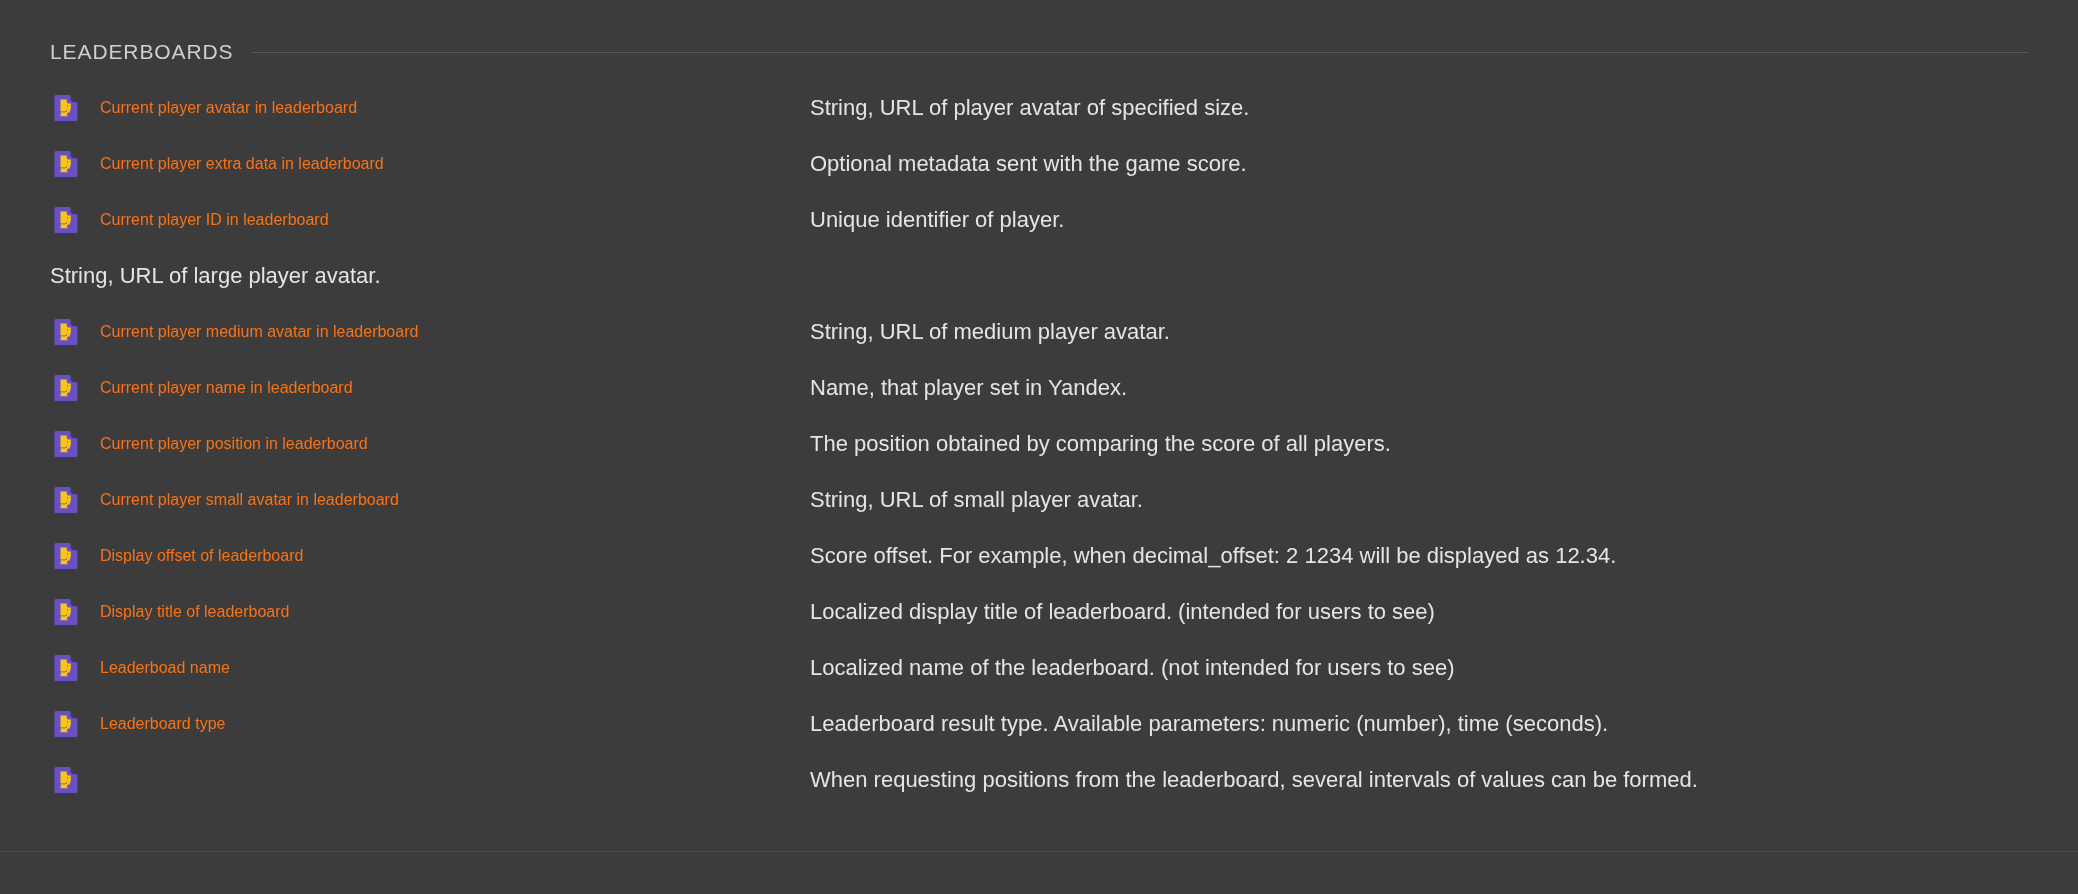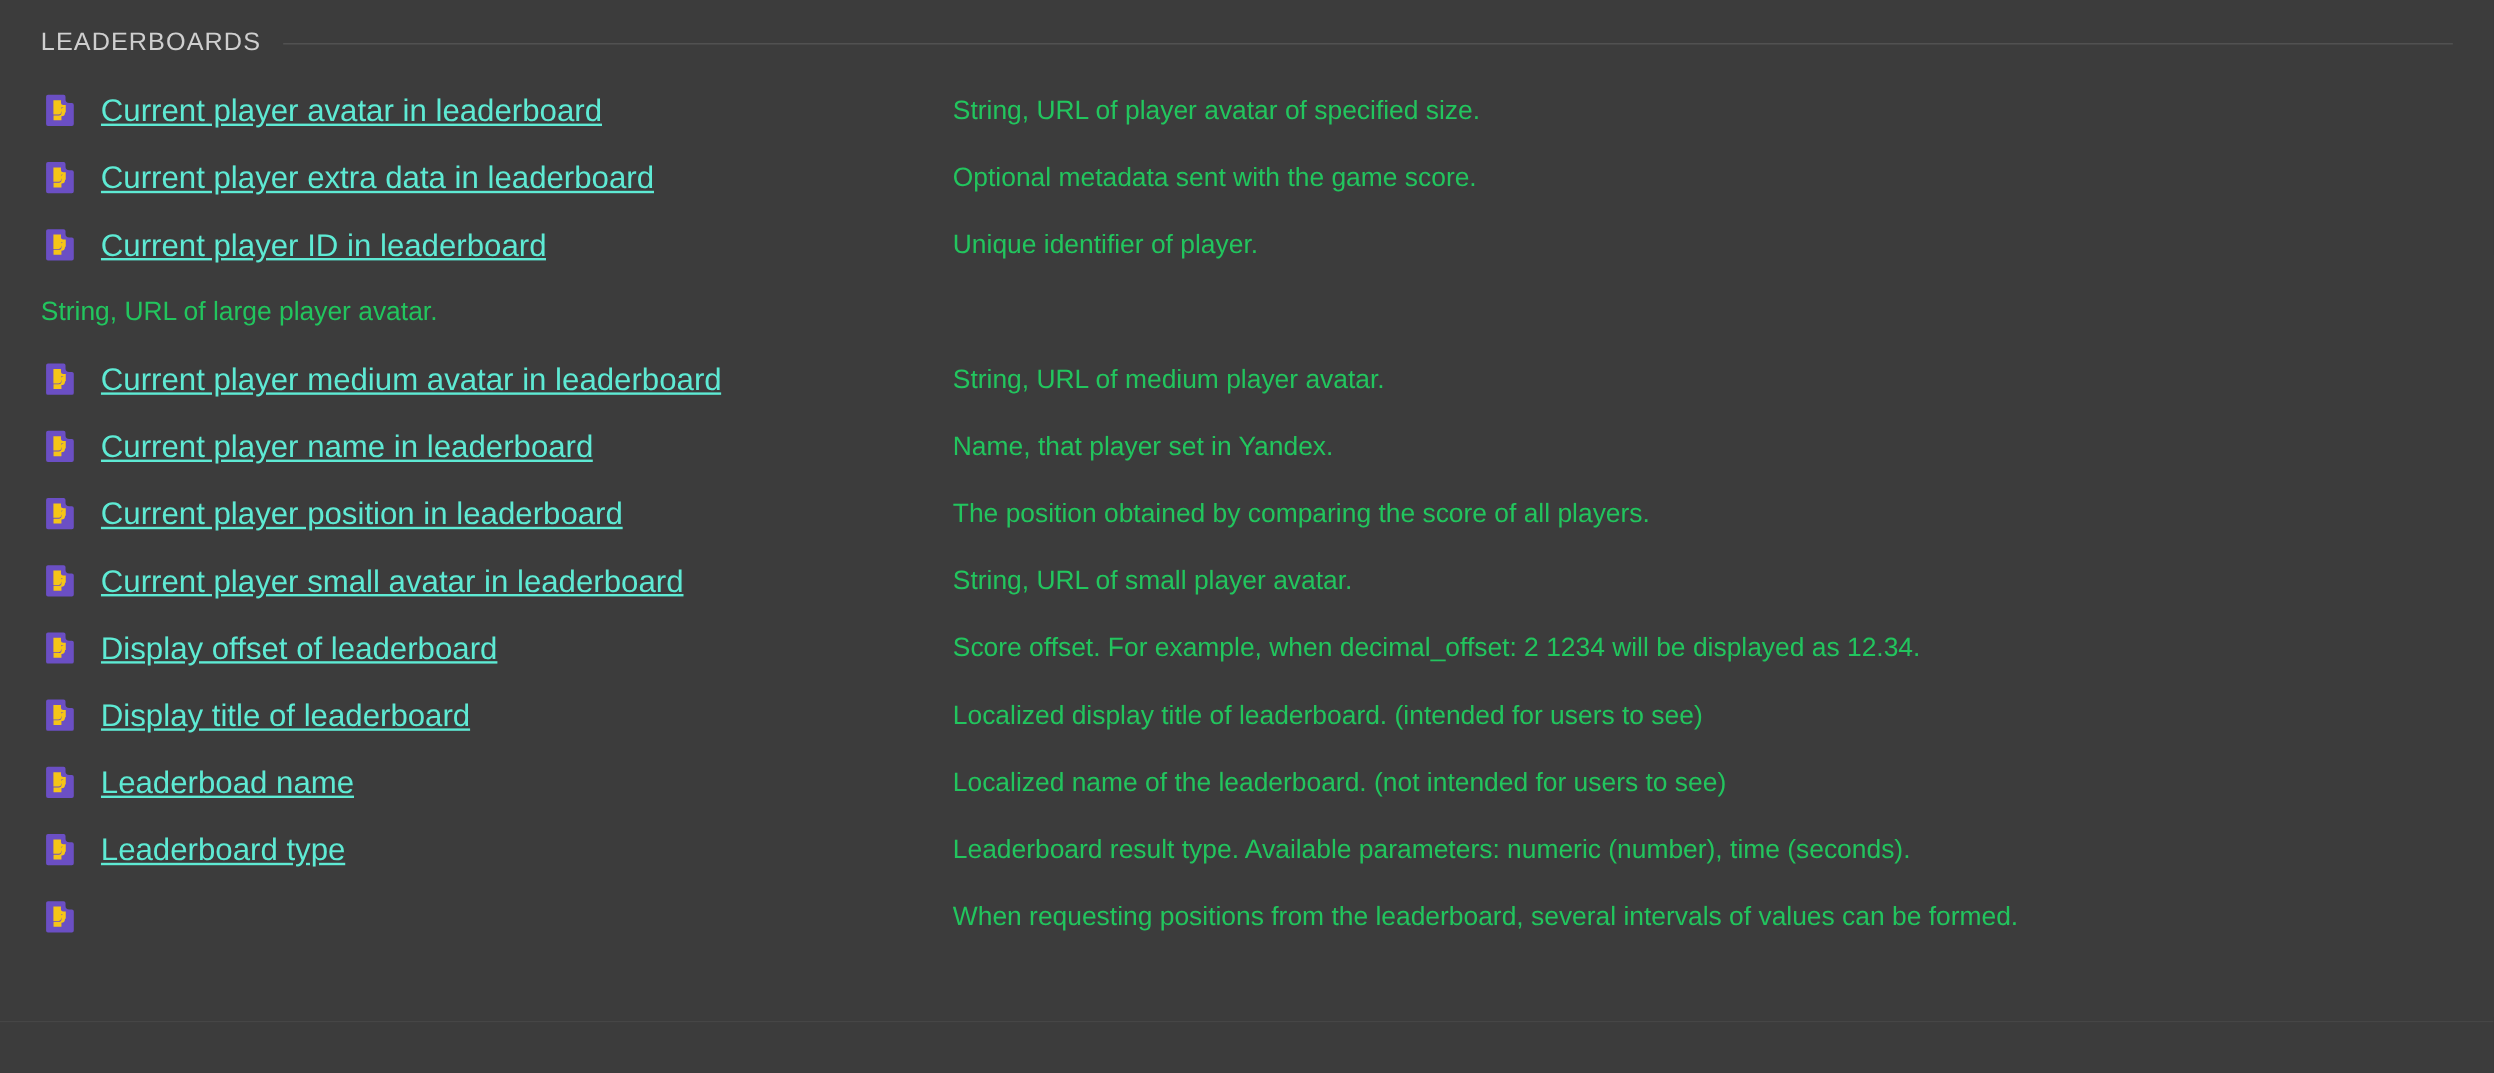--- a/index.html
+++ b/index.html
@@ -14,21 +14,21 @@
     font-family: "Liberation Sans", sans-serif;
     color: #d9d9d9;
     -webkit-font-smoothing: antialiased;
   }
 
   .panel {
     width: 2078px;
     height: 894px;
     background: #3c3c3c;
     box-sizing: border-box;
-    padding: 0;
+    padding: 16px;
     position: relative;
   }
 
   
   .section-header {
     display: flex;
     align-items: center;
     gap: 18px;
     padding: 24px 34px 0 34px;
     box-sizing: border-box;
@@ -59,30 +59,29 @@
   }
   .row-label {
     display: flex;
     align-items: center;
     gap: 16px;
     width: 760px;
     flex: 0 0 760px;
     min-width: 0;
   }
   .row-name {
-    font-size: 26px;
-    color: #5eead4;
+    font-size: 16px;
+    color: #f97316;
     white-space: nowrap;
     overflow: hidden;
     text-overflow: ellipsis;
-    text-decoration: underline;
   }
   .row-desc {
     font-size: 22px;
-    color: #22c55e;
+    color: #e5e5e5;
     white-space: nowrap;
     overflow: hidden;
     text-overflow: ellipsis;
     flex: 1 1 auto;
   }
 
   
   .icon-wrap {
     width: 34px;
     height: 34px;

